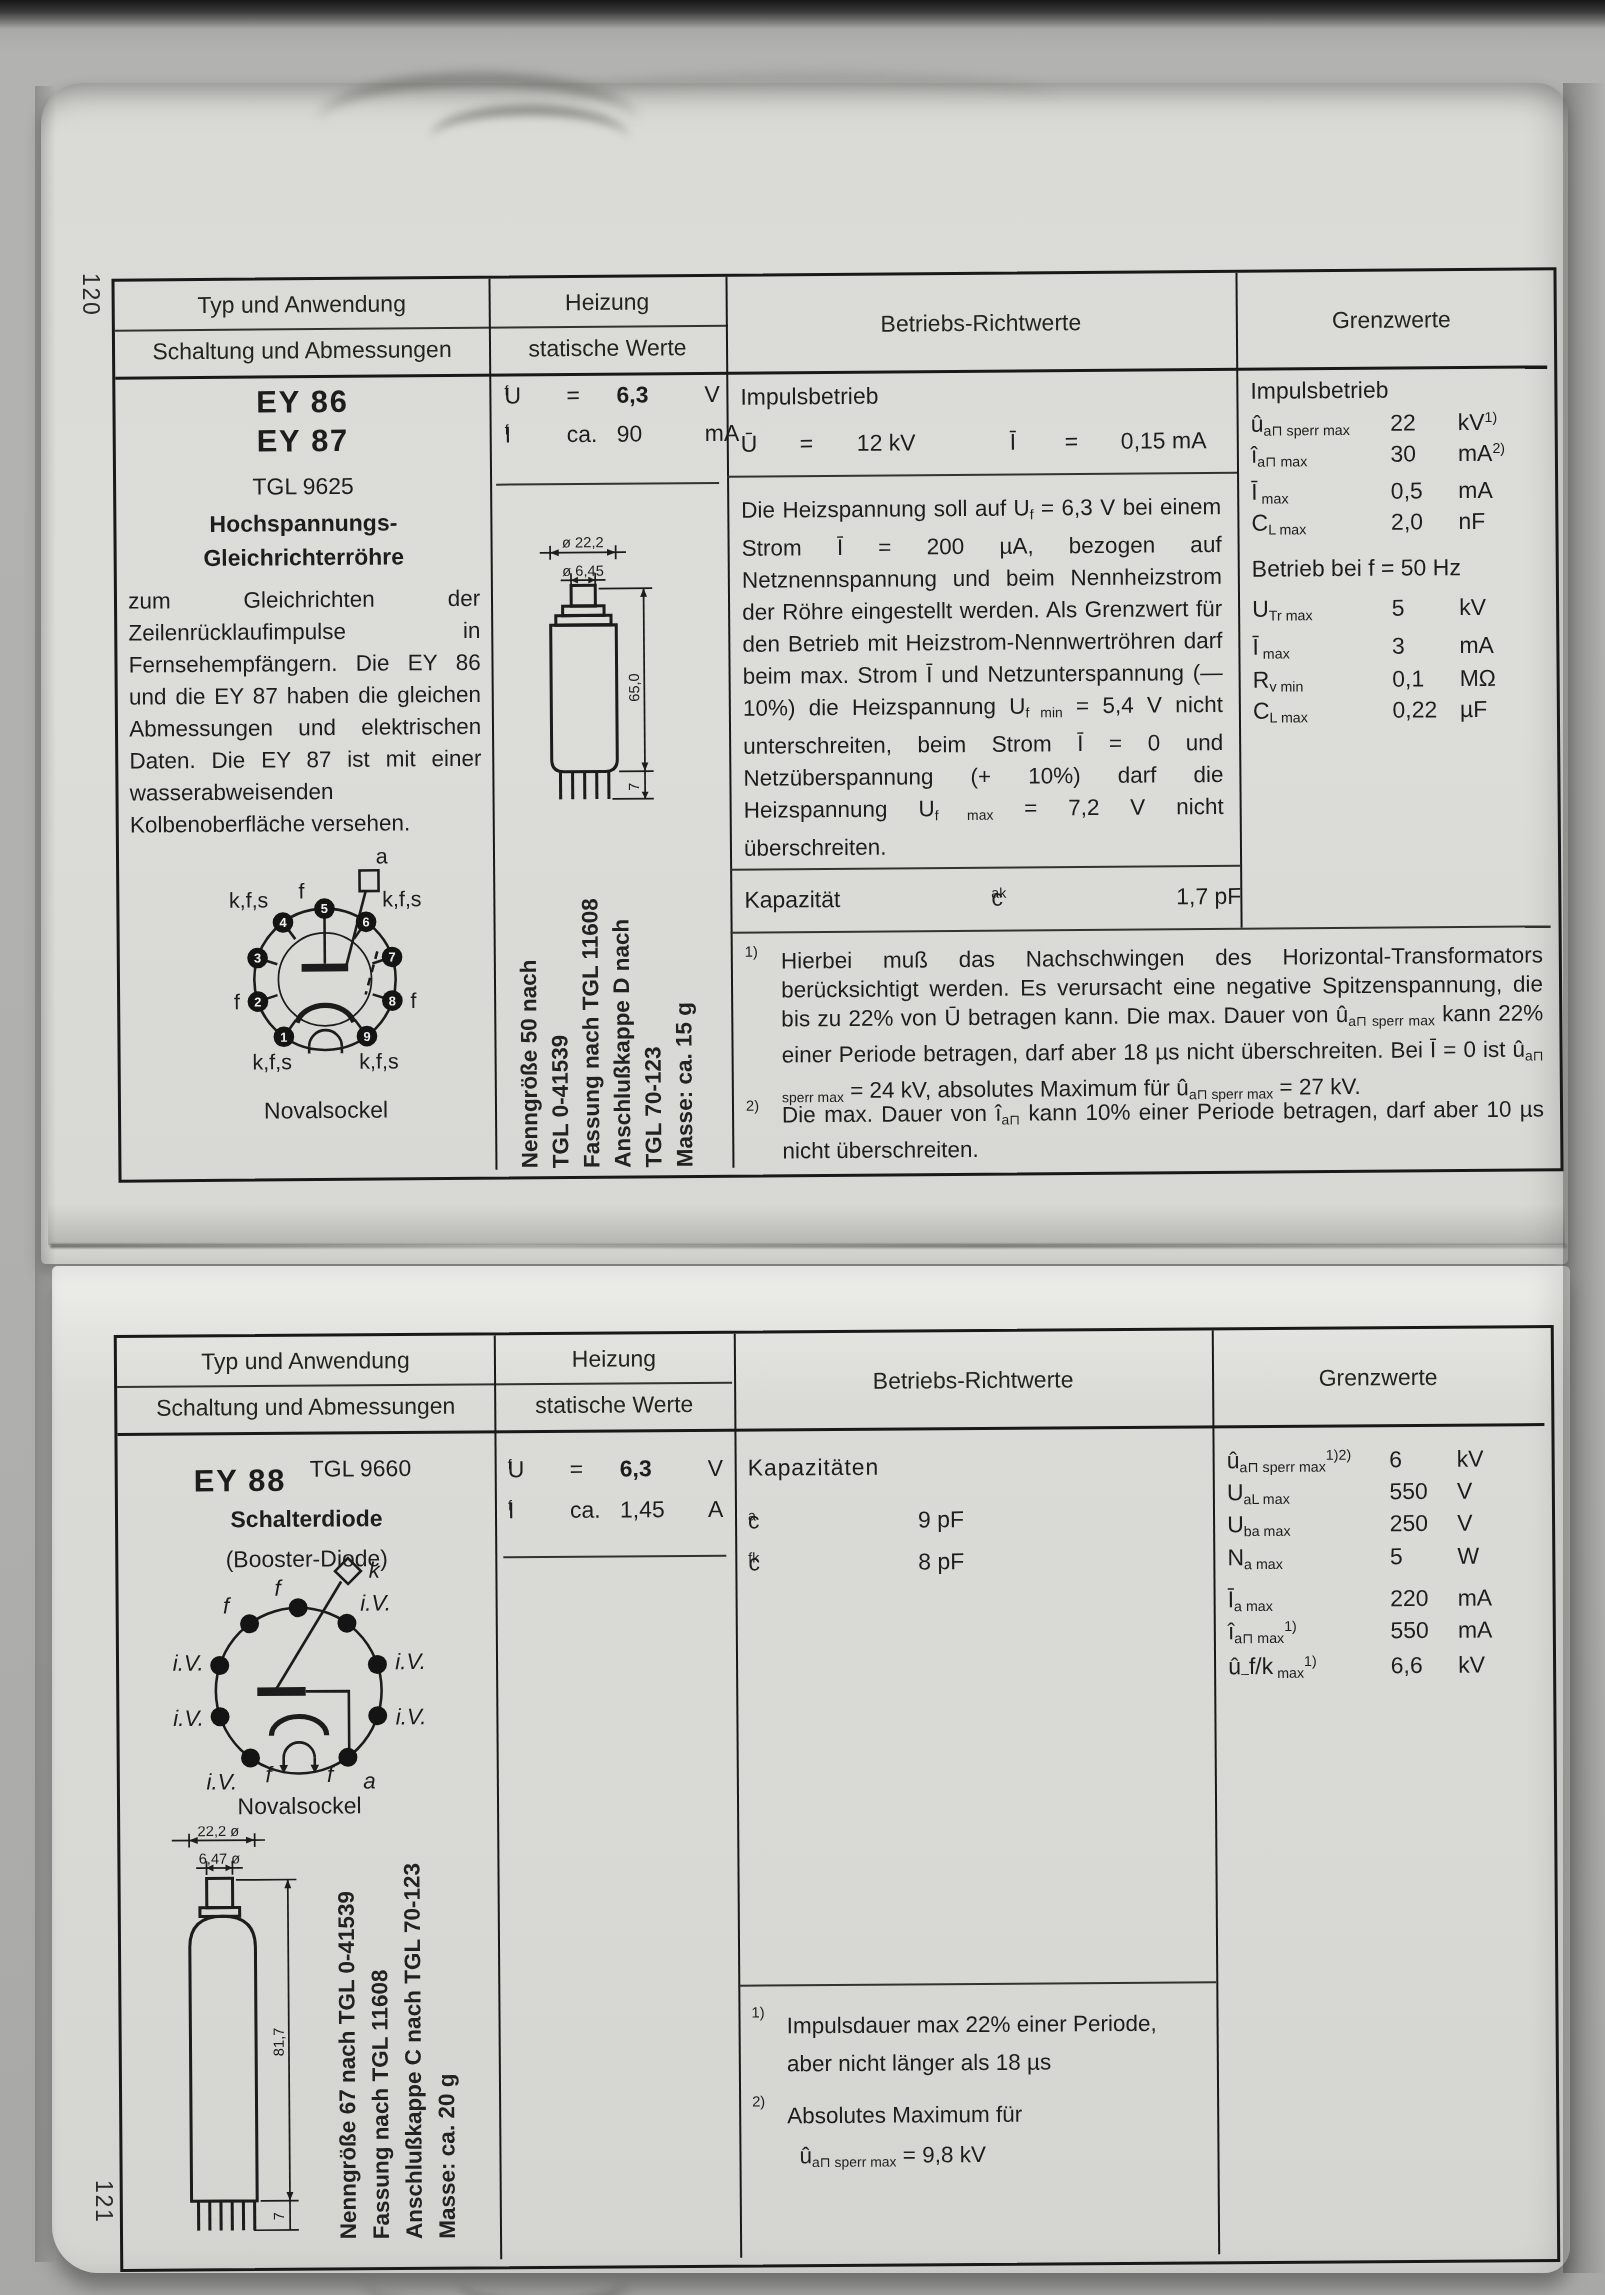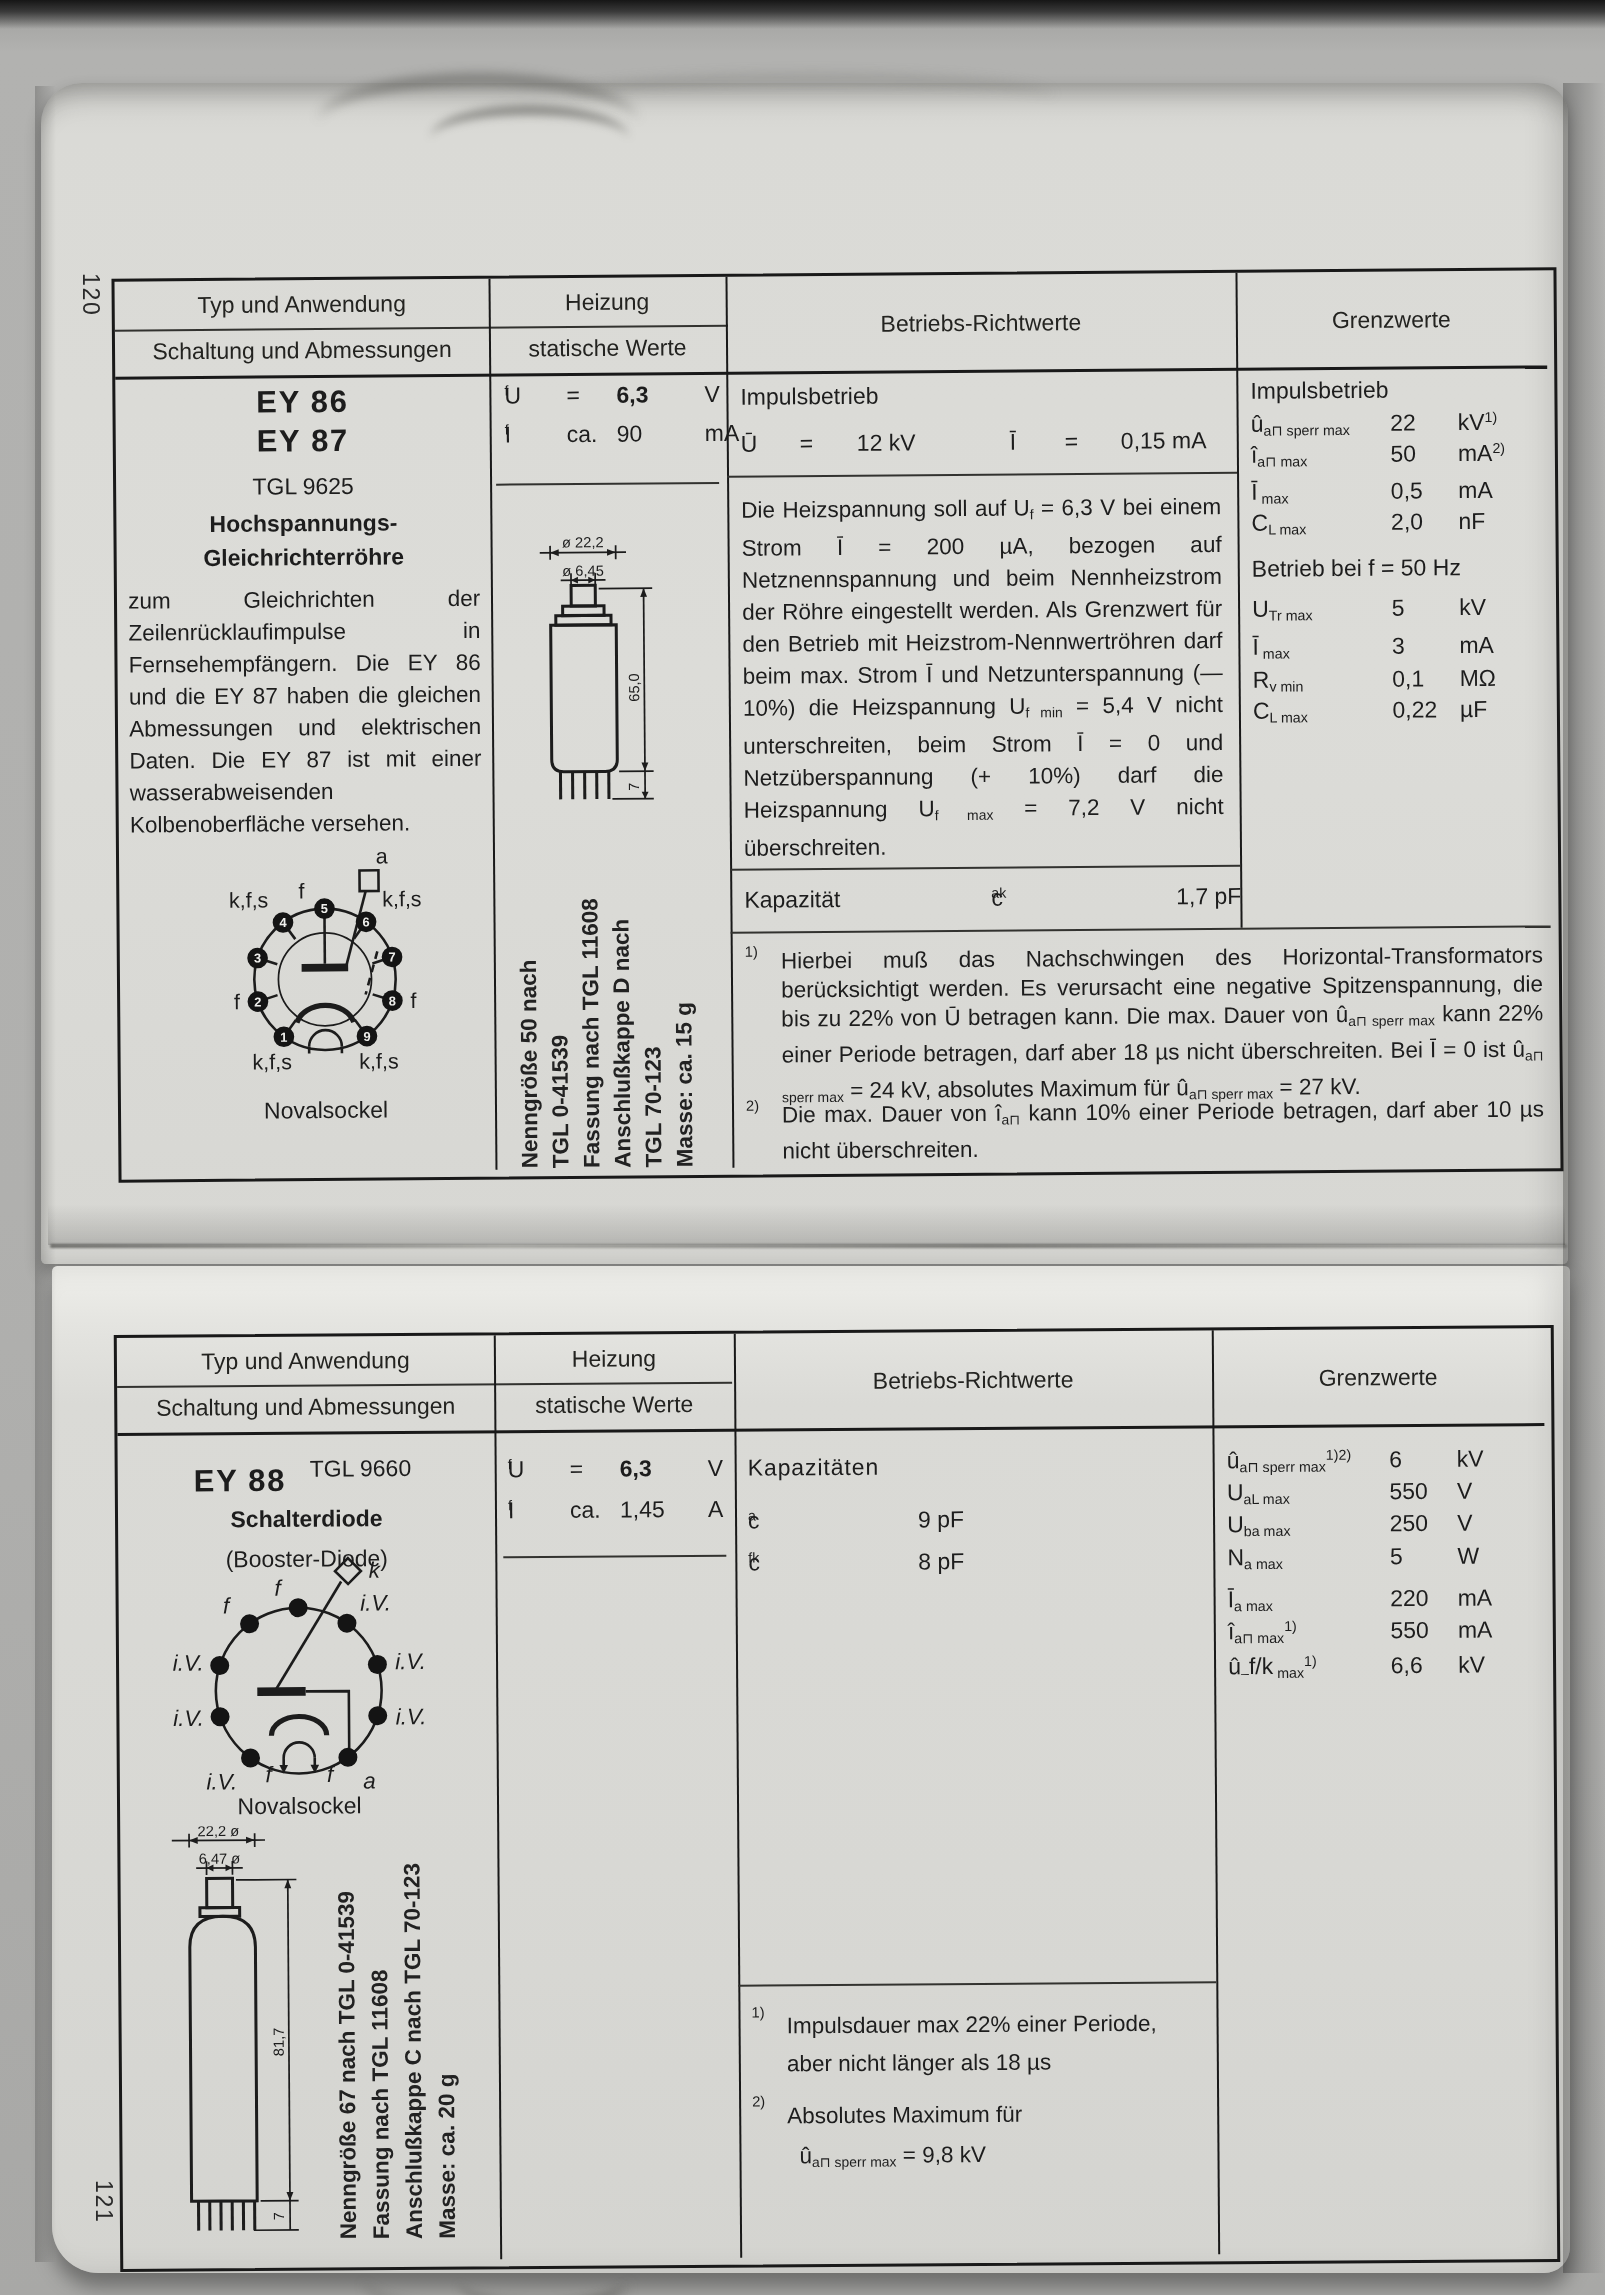--- a/index.html
+++ b/index.html
@@ -264,21 +264,21 @@
   </div>
 
   <div class="abs fs27" style="left:1135px;top:105px;">Impulsbetrieb</div>
   <div class="grow g120" style="top:138px;">
     <span class="glab"><span>û</span><span class="seg-sub">a⊓ sperr max</span></span>
     <span class="gval">22</span>
     <span class="gunit"><span>kV</span><span class="seg-sup">1)</span></span>
   </div>
   <div class="grow g120" style="top:169px;">
     <span class="glab"><span>î</span><span class="seg-sub">a⊓ max</span></span>
-    <span class="gval">50</span>
+    <span class="gval">30</span>
     <span class="gunit"><span>mA</span><span class="seg-sup">2)</span></span>
   </div>
   <div class="grow g120" style="top:206px;">
     <span class="glab"><span>Ī</span><span class="seg-sub"> max</span></span>
     <span class="gval">0,5</span>
     <span class="gunit"><span>mA</span></span>
   </div>
   <div class="grow g120" style="top:237px;">
     <span class="glab"><span>C</span><span class="seg-sub">L max</span></span>
     <span class="gval">2,0</span>

